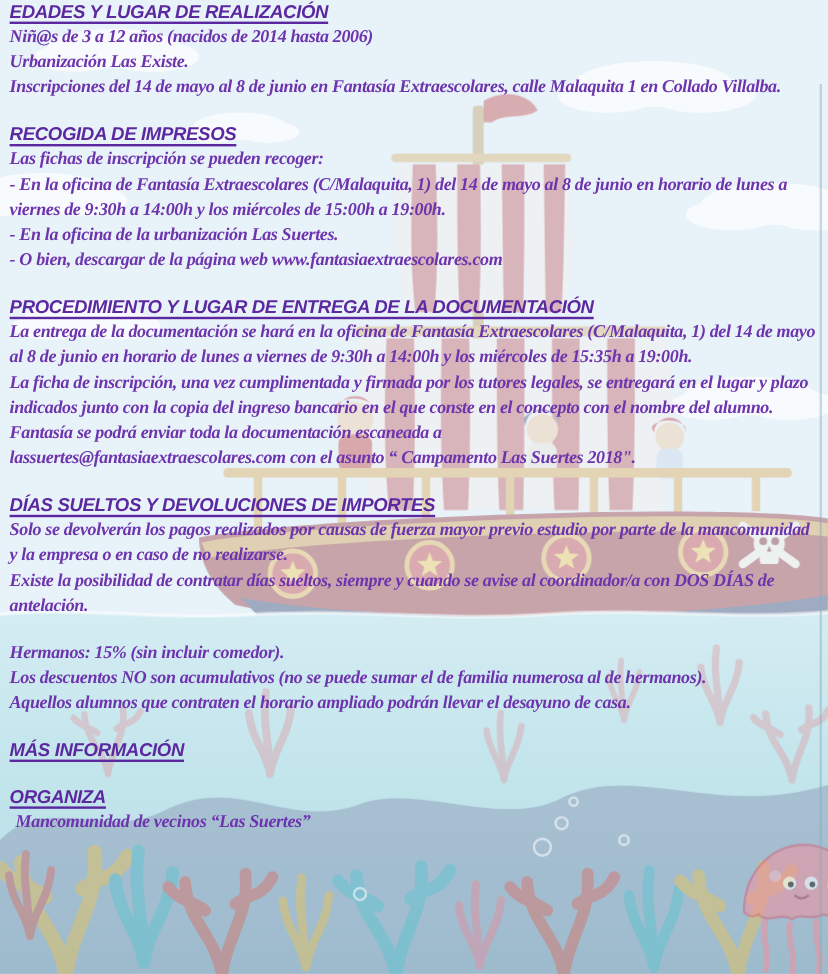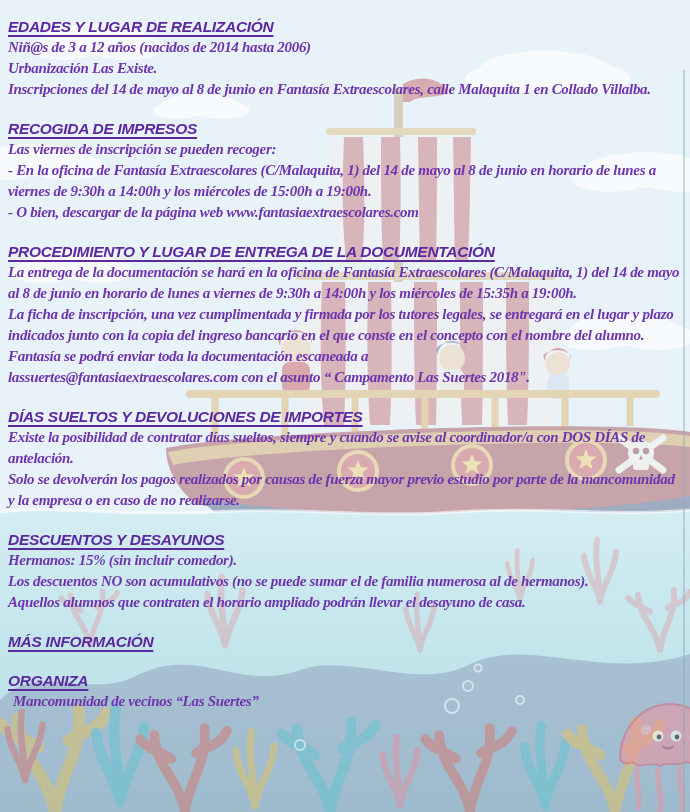--- a/index.html
+++ b/index.html
@@ -6,21 +6,21 @@
   .page{
     position:relative;
     width:690px;height:812px;
     overflow:hidden;
     background:#e8f2f9;
     font-family:"Liberation Sans", sans-serif;
   }
   svg.bg{position:absolute;inset:0;display:block;}
   .content{
     position:absolute;inset:0;
-    padding:16px 7px 0 8px;
+    padding:0 7px 0 8px;
     box-sizing:border-box;
     color:#6d34ae;
     font-weight:bold;
     font-style:italic;
     font-size:15px;
     line-height:21px;
     letter-spacing:-0.3px;
   }
   section.sec{margin-top:18px;}
   section.sec:first-child{margin-top:0;}
@@ -213,41 +213,41 @@
 
     <section class="sec">
       <h2 class="heading">EDADES Y LUGAR DE REALIZACIÓN</h2>
       <p class="par">Niñ@s de 3 a 12 años (nacidos de 2014 hasta 2006)</p>
       <p class="par">Urbanización Las Existe.</p>
       <p class="par">Inscripciones del 14 de mayo al 8 de junio en Fantasía Extraescolares, calle Malaquita 1 en Collado Villalba.</p>
     </section>
 
     <section class="sec">
       <h2 class="heading">RECOGIDA DE IMPRESOS</h2>
-      <p class="par">Las viernes de inscripción se pueden recoger:</p>
+      <p class="par">Las fichas de inscripción se pueden recoger:</p>
       <p class="par">- En la oficina de Fantasía Extraescolares (C/Malaquita, 1) del 14 de mayo al 8 de junio en horario de lunes a viernes de 9:30h a 14:00h y los miércoles de 15:00h a 19:00h.</p>
+      <p class="par">- En la oficina de la urbanización Las Suertes.</p>
       <p class="par">- O bien, descargar de la página web www.fantasiaextraescolares.com</p>
     </section>
 
     <section class="sec">
       <h2 class="heading">PROCEDIMIENTO Y LUGAR DE ENTREGA DE LA DOCUMENTACIÓN</h2>
       <p class="par">La entrega de la documentación se hará en la oficina de Fantasía Extraescolares (C/Malaquita, 1) del 14 de mayo al 8 de junio en horario de lunes a viernes de 9:30h a 14:00h y los miércoles de 15:35h a 19:00h.</p>
       <p class="par">La ficha de inscripción, una vez cumplimentada y firmada por los tutores legales, se entregará en el lugar y plazo indicados junto con la copia del ingreso bancario en el que conste en el concepto con el nombre del alumno.</p>
       <p class="par">Fantasía se podrá enviar toda la documentación escaneada a</p>
       <p class="par">lassuertes@fantasiaextraescolares.com con el asunto “ Campamento Las Suertes 2018".</p>
     </section>
 
     <section class="sec">
       <h2 class="heading">DÍAS SUELTOS Y DEVOLUCIONES DE IMPORTES</h2>
+      <p class="par">Solo se devolverán los pagos realizados por causas de fuerza mayor previo estudio por parte de la mancomunidad y la empresa o en caso de no realizarse.</p>
       <p class="par">Existe la posibilidad de contratar días sueltos, siempre y cuando se avise al coordinador/a con DOS DÍAS de antelación.</p>
-      <p class="par">Solo se devolverán los pagos realizados por causas de fuerza mayor previo estudio por parte de la mancomunidad y la empresa o en caso de no realizarse.</p>
-    </section>
-
-    <section class="sec">
-      <h2 class="heading">DESCUENTOS Y DESAYUNOS</h2>
+    </section>
+
+    <section class="sec">
       <p class="par">Hermanos: 15% (sin incluir comedor).</p>
       <p class="par">Los descuentos NO son acumulativos (no se puede sumar el de familia numerosa al de hermanos).</p>
       <p class="par">Aquellos alumnos que contraten el horario ampliado podrán llevar el desayuno de casa.</p>
     </section>
 
     <section class="sec">
       <h2 class="heading">MÁS INFORMACIÓN</h2>
     </section>
 
     <section class="sec">

